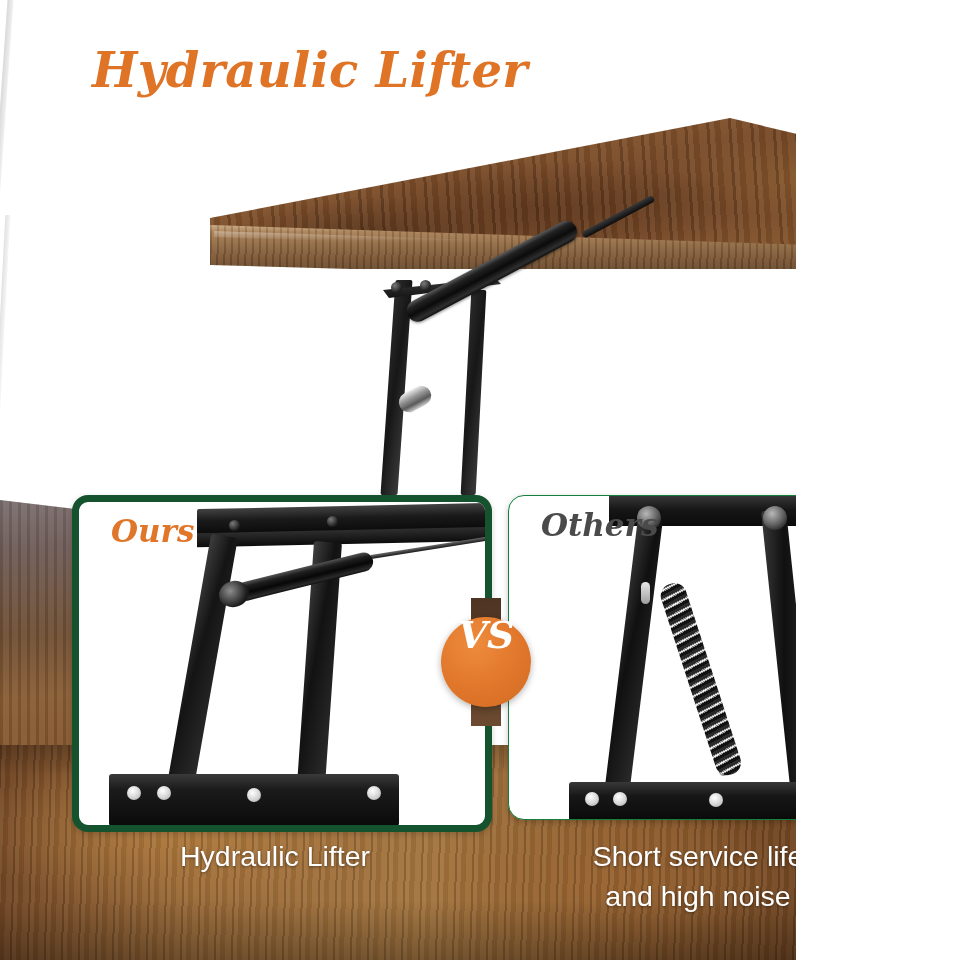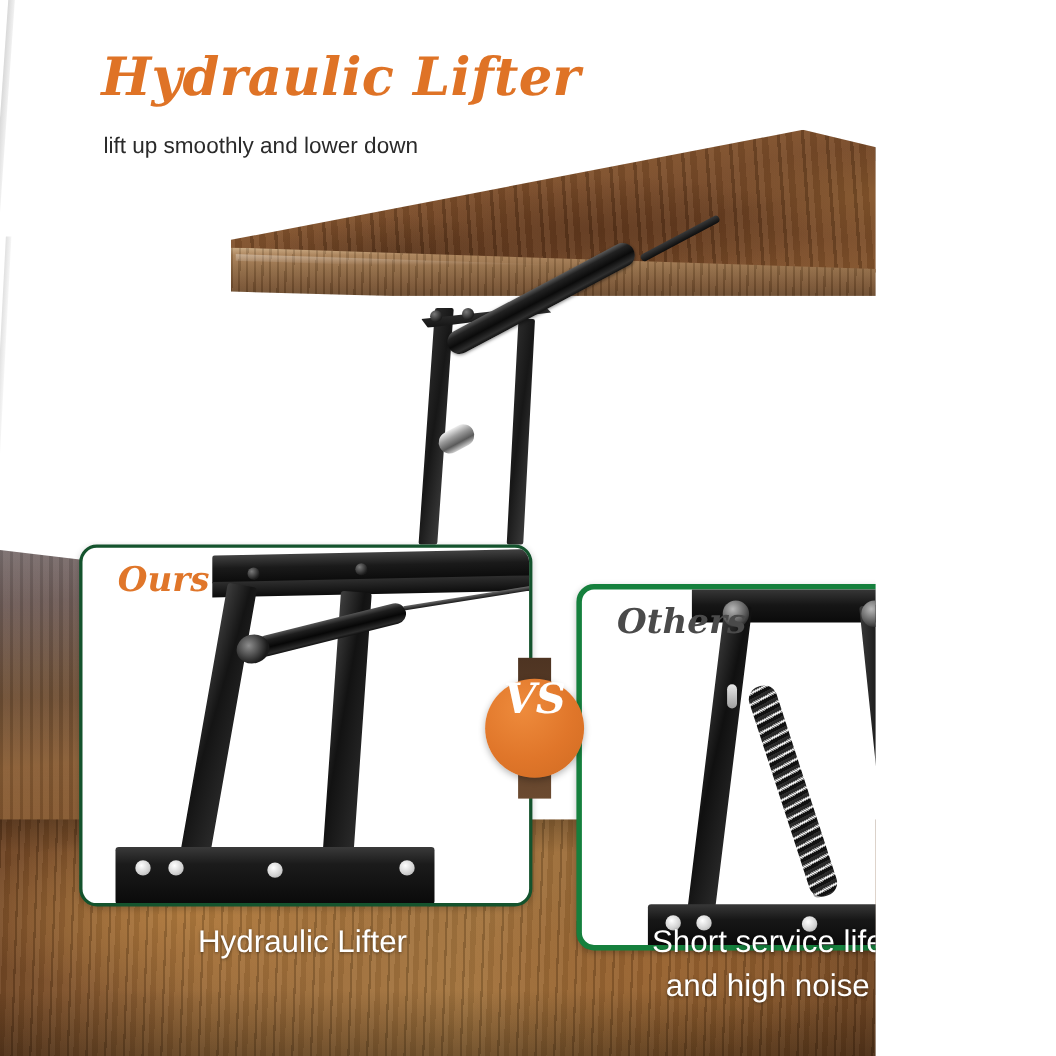--- a/index.html
+++ b/index.html
@@ -129,24 +129,24 @@
     transform-origin:left center;transform:rotate(-28deg);
     background:linear-gradient(180deg,#3a3a3a,#0d0d0d);
     border-radius:4px;
   }
 
   
   .cmp-box{
     position:absolute;top:495px;height:323px;
     background:#ffffff;border-radius:16px;overflow:hidden;
   }
-  .box-ours{left:72px;width:406px;border:3px solid #14532d;
+  .box-ours{left:72px;width:406px;border:7px solid #14532d;
             box-shadow:0 2px 6px rgba(0,0,0,.18);}
-  .box-others{left:524px;width:404px;border:5px solid #15803d;
-            box-shadow:0 2px 6px rgba(0,0,0,.22);margin-top:36px;}
+  .box-others{left:508px;width:404px;border:1px solid #15803d;
+            box-shadow:0 2px 6px rgba(0,0,0,.22);}
 
   .box-label{
     position:absolute;left:32px;top:14px;
     font-family:"DejaVu Serif", serif;
     font-style:italic;font-weight:bold;font-size:31px;
     line-height:1;z-index:6;
   }
   .label-ours{color:#E0762A;}
   .label-others{color:#4A4A4A;}
   .ours-art{position:absolute;left:0;top:0;width:100%;height:100%;}
@@ -286,21 +286,20 @@
     <div class="piston"></div>
     <div class="piston-cap"></div>
   </div>
 
   <div class="wood-left"></div>
   <div class="wood-right"></div>
   <div class="wood-base"></div>
 
   <div class="title">Hydraulic Lifter</div>
   <div class="subtitle">
-    <span>lift up smoothly and lower down</span>
   </div>
 
   <div class="cmp-box box-ours">
     <div class="ours-art">
       <div class="o-top-rail"></div>
       <div class="o-top-rail2"></div>
       <div class="bolt" style="left:150px;top:18px;"></div>
       <div class="bolt" style="left:248px;top:14px;"></div>
       <div class="o-armA"></div>
       <div class="o-armB"></div>

